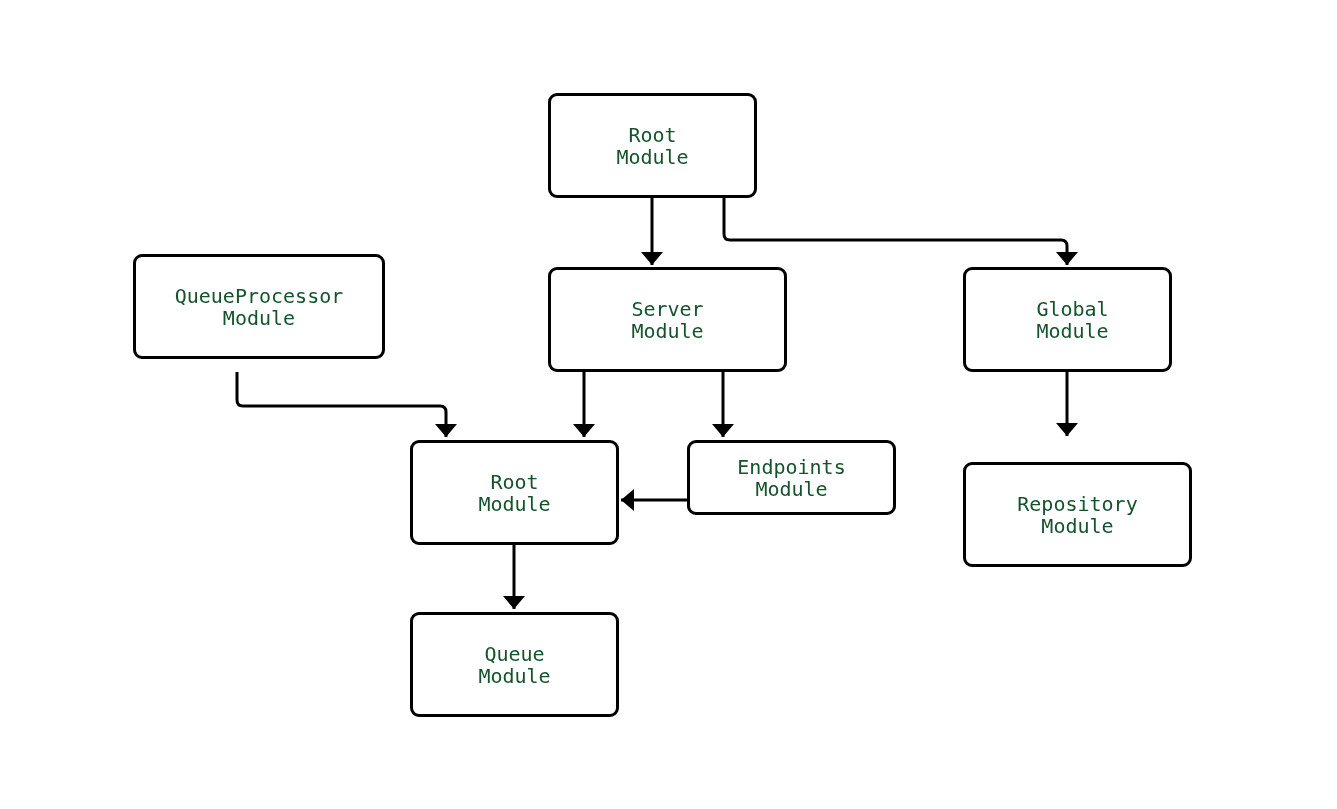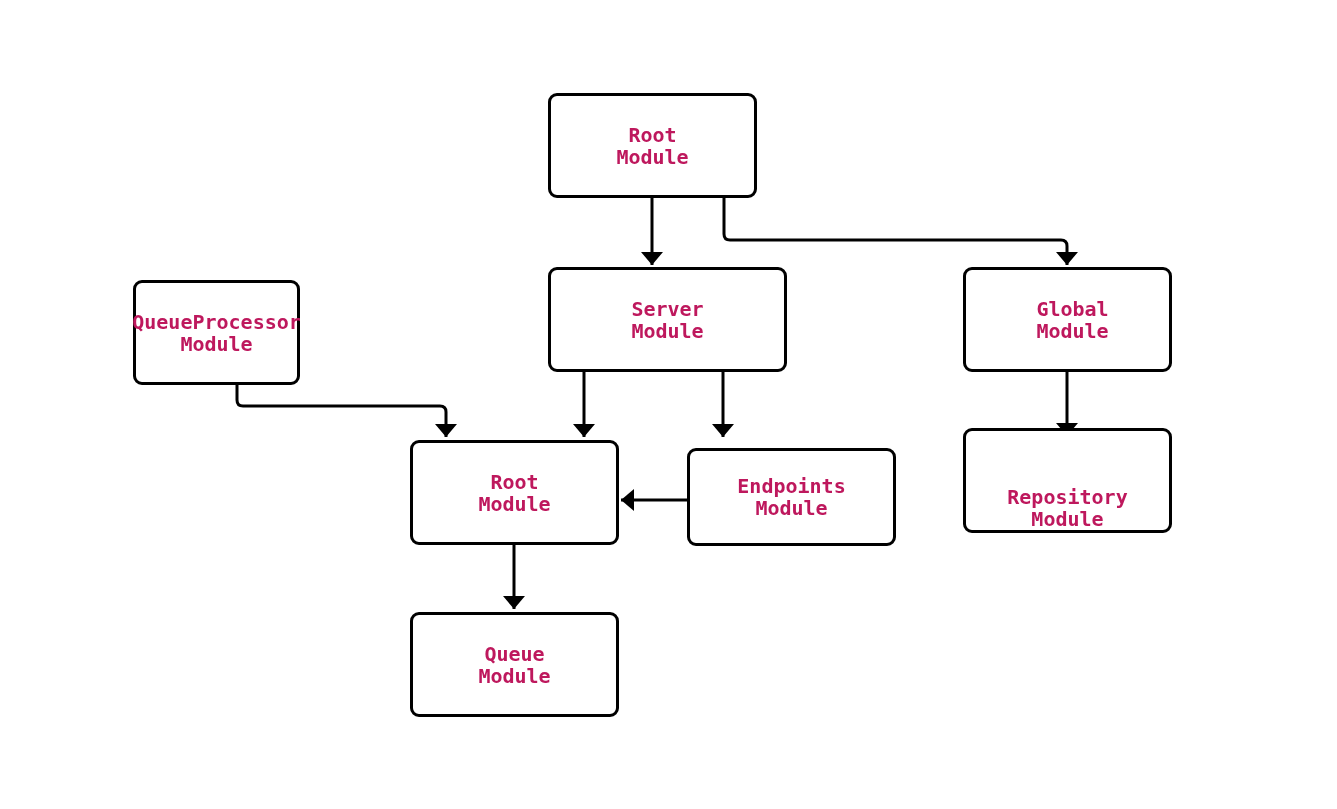--- a/index.html
+++ b/index.html
@@ -40,26 +40,26 @@
     position: absolute;
     box-sizing: border-box;
     border: 3px solid #000000;
     border-radius: 9px;
     background: #ffffff;
     display: flex;
     align-items: center;
     justify-content: center;
   }
   .node .label {
-    font-weight: bold;
+    font-weight: normal;
     font-size: 20px;
     line-height: 22px;
     text-align: center;
     white-space: pre-line;
-    color: #be185d;
+    color: #14532d;
   }
 </style>
 </head>
 <body>
 
 <div class="canvas">
   <svg class="edges-layer" viewBox="0 0 1337 809" xmlns="http://www.w3.org/2000/svg">
     <defs>
       <marker id="arrowhead" viewBox="0 0 13 22" refX="13" refY="11" markerWidth="13" markerHeight="22" markerUnits="userSpaceOnUse" orient="auto">
         <path d="M0,0 L13,11 L0,22 Z" fill="#000000"></path>
@@ -74,41 +74,41 @@
         <path class="edge" d="M 687 500 L 621 500" marker-end="url(#arrowhead)"></path>
         <path class="edge" d="M 1067 372 L 1067 436" marker-end="url(#arrowhead)"></path>
         <path class="edge" d="M 514 545 L 514 609" marker-end="url(#arrowhead)"></path>
       </g>
   </svg>
   <div class="nodes-layer">
       <div class="node" style="left: 548px; top: 93px; width: 209px; height: 105px;">
         <div class="label">Root
 Module</div>
       </div>
-      <div class="node" style="left: 133px; top: 280px; width: 167px; height: 105px;">
+      <div class="node" style="left: 133px; top: 254px; width: 252px; height: 105px;">
         <div class="label">QueueProcessor
 Module</div>
       </div>
       <div class="node" style="left: 548px; top: 267px; width: 239px; height: 105px;">
         <div class="label">Server
 Module</div>
       </div>
       <div class="node" style="left: 963px; top: 267px; width: 209px; height: 105px; padding-left: 10px;">
         <div class="label">Global
 Module</div>
       </div>
       <div class="node" style="left: 410px; top: 440px; width: 209px; height: 105px;">
         <div class="label">Root
 Module</div>
       </div>
-      <div class="node" style="left: 687px; top: 440px; width: 209px; height: 98px; margin-top: 8px;">
+      <div class="node" style="left: 687px; top: 440px; width: 209px; height: 75px;">
         <div class="label">Endpoints
 Module</div>
       </div>
-      <div class="node" style="left: 963px; top: 428px; width: 209px; height: 105px; align-items: flex-end;">
+      <div class="node" style="left: 963px; top: 462px; width: 229px; height: 105px;">
         <div class="label">Repository
 Module</div>
       </div>
       <div class="node" style="left: 410px; top: 612px; width: 209px; height: 105px;">
         <div class="label">Queue
 Module</div>
       </div>
     </div>
 </div>
 

